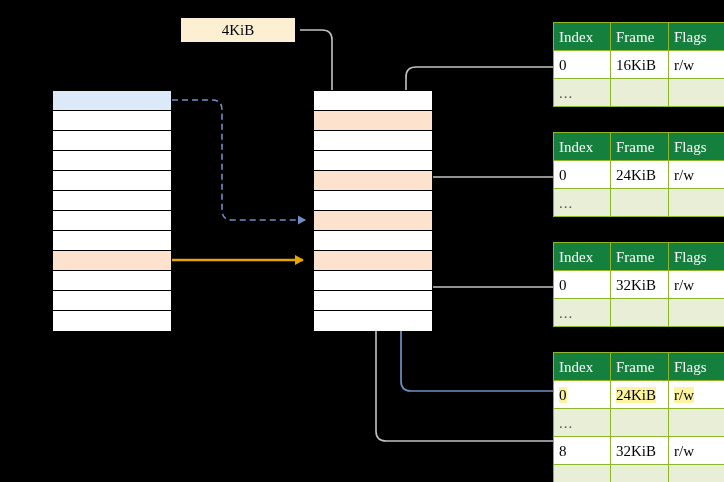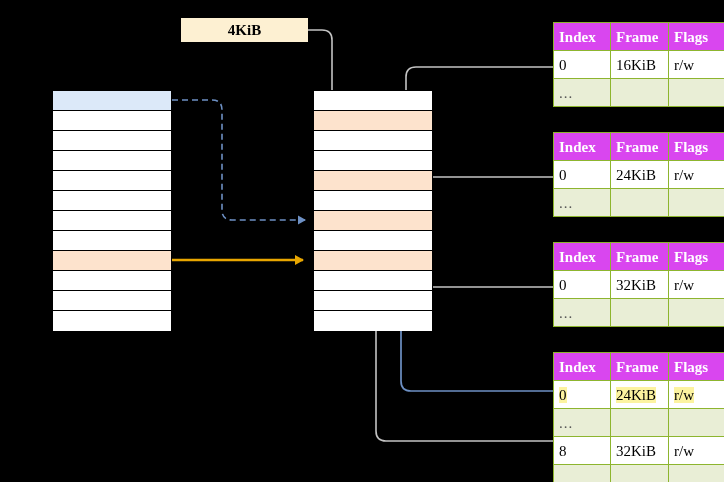--- a/index.html
+++ b/index.html
@@ -31,21 +31,21 @@
 
   
   .ptable{position:absolute;border-collapse:collapse;table-layout:fixed;
           border:1px solid #8db52e;background:#fff;}
   .ptable th,.ptable td{
     border:1px solid #8db52e;
     height:28px;box-sizing:border-box;
     padding:0 5px;font-size:15px;line-height:26px;white-space:nowrap;
     overflow:hidden;text-align:left;vertical-align:middle;
   }
-  .ptable th{background:#d946ef;color:#fff;font-weight:bold;}
+  .ptable th{background:#15803d;color:#fff;font-weight:normal;}
   .ptable td{background:#fff;color:#000;}
   .ptable tr.ellip td{background:#e9eed6;color:#555;letter-spacing:1px;}
   .c-index{width:57px;}
   .c-frame{width:58px;}
   .c-flags{width:56px;margin-top:15px;}
 </style>
 </head>
 <body>
 
 <div id="stage">
@@ -95,21 +95,21 @@
 
     <g>
       <path d="M172,100 L212,100 Q222,100 222,110 L222,210 Q222,220 232,220 L305,220" fill="none" stroke="#6d90c4" stroke-width="1.6" stroke-dasharray="6 4" marker-end="url(#ah-blue-right)"></path>
     </g>
 
     <g>
       <path d="M172,260 L303,260" fill="none" stroke="#e8a600" stroke-width="2.6" marker-end="url(#ah-orange-right)"></path>
     </g>
   </svg>
 
-  <div class="sizelabel" style="left:181px;top:18px;width:127px;height:24px;font-weight:bold;">4KiB</div>
+  <div class="sizelabel" style="left:181px;top:18px;width:114px;height:24px;">4KiB</div>
 
   <div class="block" id="left-block" style="left:52px;top:90px;width:120px;height:240px;">
       <div class="cell blue"></div>
       <div class="cell"></div>
       <div class="cell"></div>
       <div class="cell"></div>
       <div class="cell"></div>
       <div class="cell"></div>
       <div class="cell"></div>
       <div class="cell"></div>

